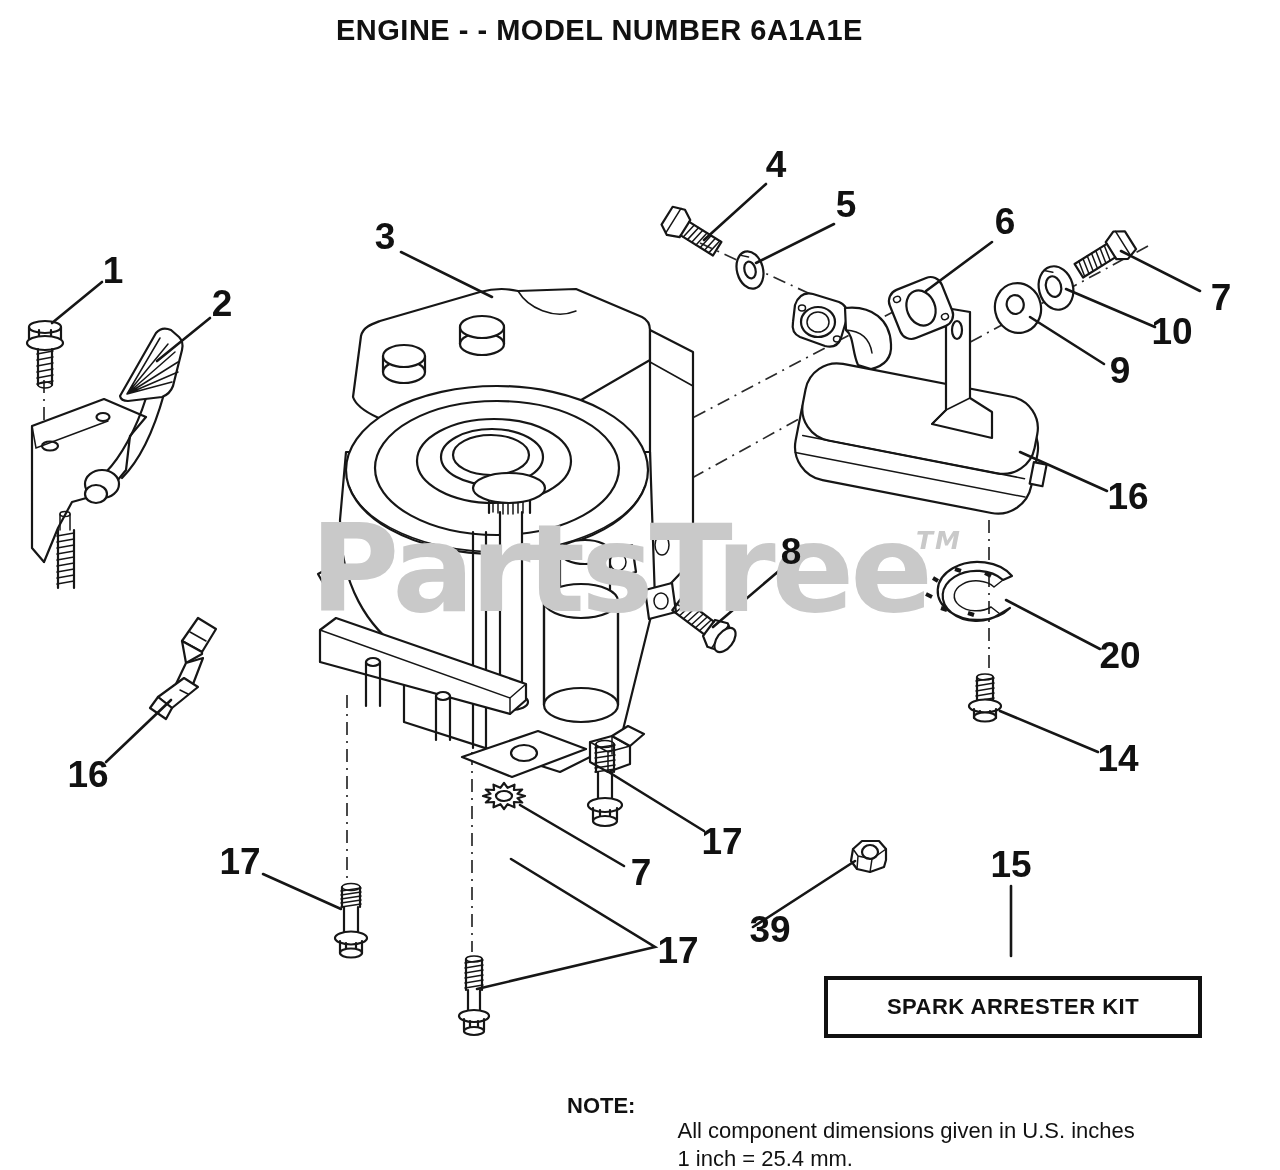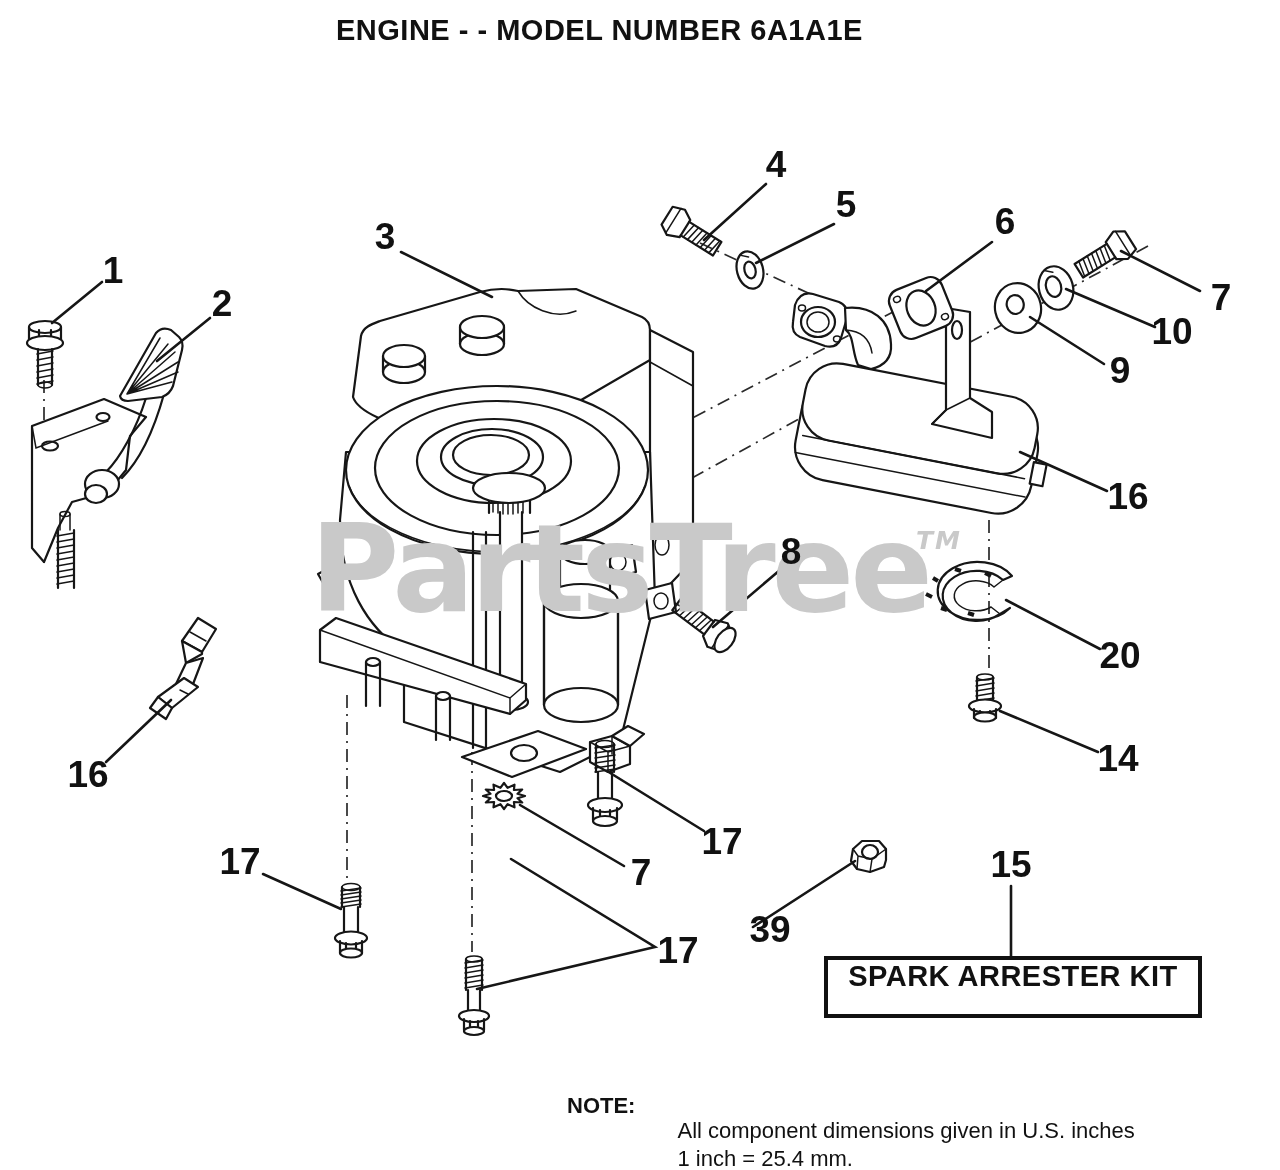--- a/index.html
+++ b/index.html
@@ -6,22 +6,22 @@
   .canvas{position:relative;width:1280px;height:1170px;background:#ffffff;overflow:hidden;
           font-family:"Liberation Sans",sans-serif;color:#111;}
   .title{position:absolute;left:336px;top:14px;font-size:29px;font-weight:bold;letter-spacing:.5px;white-space:nowrap;}
   .section-title{position:absolute;left:22px;top:56px;font-size:26px;font-weight:bold;letter-spacing:.5px;white-space:nowrap;}
   .watermark{position:absolute;left:310px;top:498px;font-family:"DejaVu Sans",sans-serif;font-weight:bold;
              font-size:122px;letter-spacing:-4px;color:#c9c9c9;user-select:none;white-space:nowrap;}
   .watermark-tm{position:absolute;left:916px;top:526px;font-family:"DejaVu Sans",sans-serif;font-weight:bold;
              font-size:25px;letter-spacing:2px;color:#c9c9c9;font-style:italic;}
   .callout{position:absolute;transform:translate(-50%,-50%);font-size:37px;font-weight:bold;
            font-family:"Liberation Sans",sans-serif;white-space:nowrap;}
-  .spark-box{position:absolute;left:824px;top:956px;width:370px;height:54px;border:4px solid #111;
-             display:flex;justify-content:center;font-size:29px;font-weight:bold;letter-spacing:.5px;}
+  .spark-box{position:absolute;left:824px;top:976px;width:370px;height:54px;border:4px solid #111;
+             display:flex;align-items:center;justify-content:center;font-size:22px;font-weight:bold;letter-spacing:.5px;}
   .note{position:absolute;left:567px;top:1093px;display:flex;align-items:flex-start;font-size:22px;}
   .note-label{font-weight:bold;margin-right:42px;white-space:nowrap;}
   .note-lines{line-height:1.28;margin-top:24px;}
   svg{position:absolute;left:0;top:0;}
   .ink{stroke:#161616;fill:none;stroke-width:2.2;stroke-linecap:round;stroke-linejoin:round;}
   .inkw{stroke:#161616;fill:#ffffff;stroke-width:2.2;stroke-linejoin:round;}
   .thin{stroke:#161616;fill:none;stroke-width:1.5;stroke-linecap:round;}
   .leader{stroke:#161616;stroke-width:2.6;fill:none;stroke-linecap:round;}
   .dash{stroke:#2a2a2a;stroke-width:1.7;fill:none;stroke-dasharray:13 6 2 6;}
 </style>

